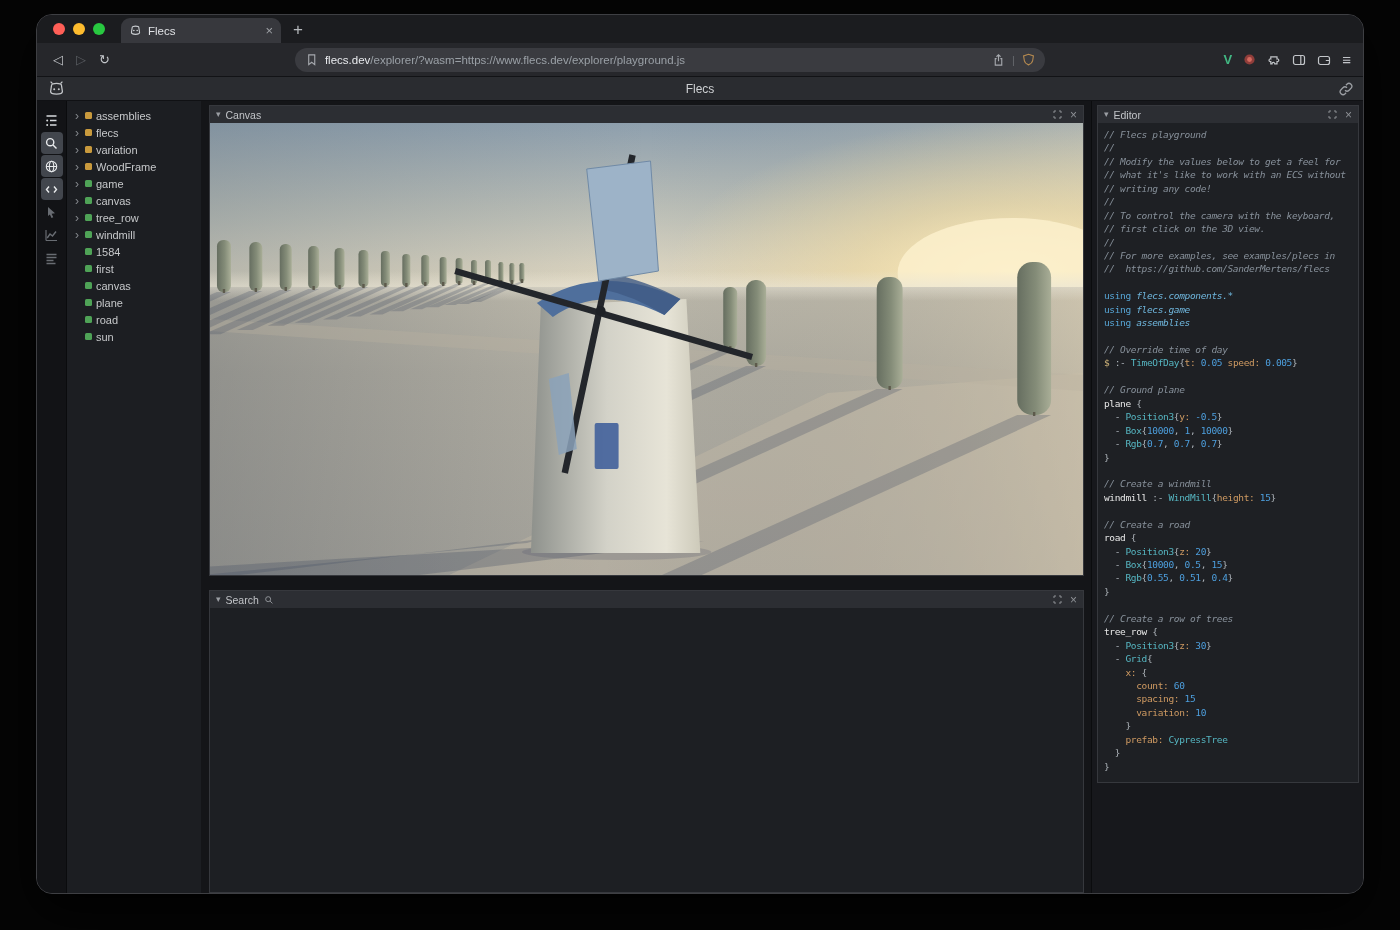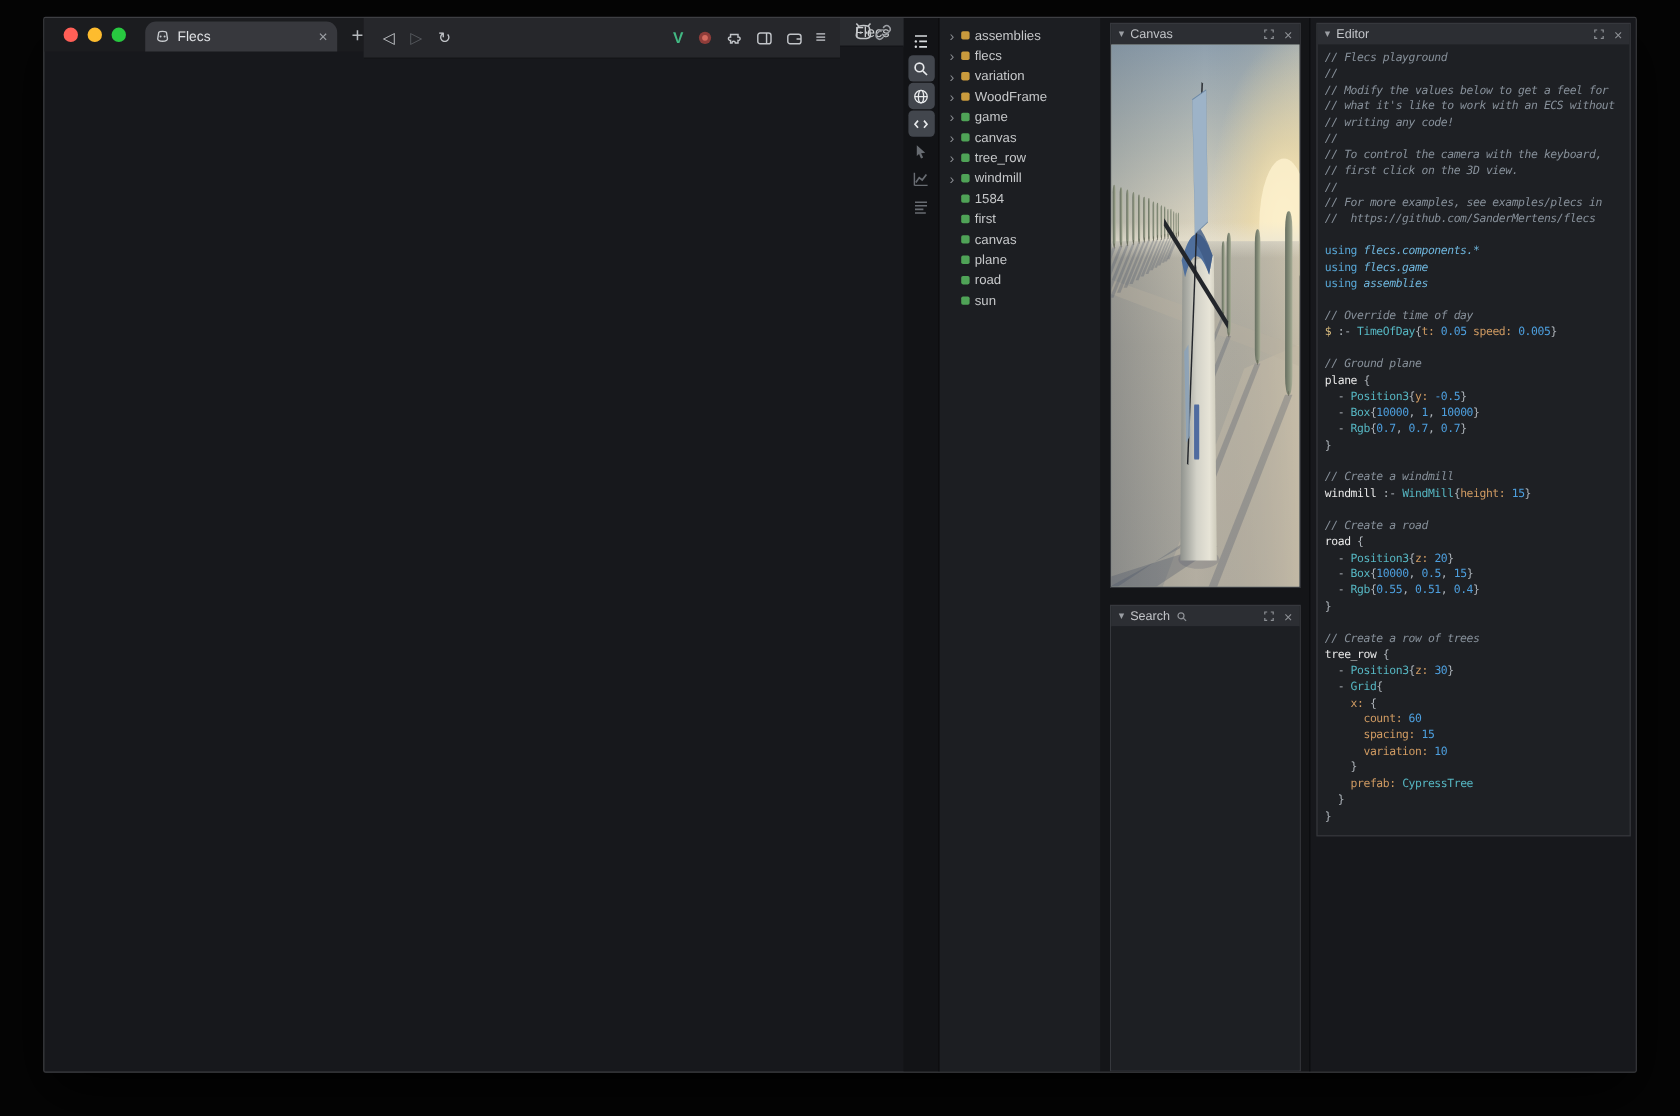--- a/index.html
+++ b/index.html
@@ -5,22 +5,22 @@
   * { box-sizing: border-box; margin: 0; padding: 0; }
   html,body { width:1400px; height:930px; }
   body {
     background:#050505;
     font-family:"Liberation Sans", sans-serif;
     position:relative; overflow:hidden;
     -webkit-font-smoothing:antialiased;
   }
   .window {
     position:absolute; left:36px; top:14px; width:1328px; height:880px;
-    border-radius:2px; overflow:hidden; background:#17181c;
-    border:1px solid #3e3f43; display:flex; flex-direction:row;
+    border-radius:16px; overflow:hidden; background:#17181c;
+    border:1px solid #3e3f43; display:flex; flex-direction:column;
     box-shadow:0 18px 50px rgba(0,0,0,.85);
   }
   
   .tabstrip { height:28px; flex:none; background:#1b1c1f; display:flex; align-items:flex-end; padding-left:16px; }
   .traffic { display:flex; gap:8px; align-self:center; margin-right:16px; }
   .dot { width:12px; height:12px; border-radius:50%; }
   .dot.red{background:#ff5f57;} .dot.yellow{background:#febc2e;} .dot.green{background:#28c840;}
   .tab { width:160px; height:25px; background:#37383d; border-radius:9px 9px 0 0; display:flex; align-items:center; padding:0 8px; gap:6px; }
   .tab-title { flex:1; font-size:11.5px; color:#e0e2e5; white-space:nowrap; overflow:hidden; }
   .tab-close { color:#9da0a5; font-size:13px; line-height:1; cursor:default; }
@@ -107,20 +107,33 @@
       <span class="tab-close">×</span>
     </div>
     <span class="newtab">+</span>
   </div>
 
   <div class="toolbar">
     <span class="nav-btn">◁</span>
     <span class="nav-btn disabled">▷</span>
     <span class="nav-btn">↻</span>
     <span class="toolbar-spacer"></span>
+    <div class="urlbar">
+      <svg class="icon-svg" width="13" height="13" viewBox="0 0 14 14" fill="none" stroke="#a6a9ae" stroke-width="1.2">
+        <path d="M4 2h6.5v10.5L7.2 10 4 12.5Z"></path>
+      </svg>
+      <span class="url-text"><span class="url-domain">flecs.dev</span><span class="url-path">/explorer/?wasm=https://www.flecs.dev/explorer/playground.js</span></span>
+      <svg class="icon-svg" width="13" height="14" viewBox="0 0 14 15" fill="none" stroke="#a6a9ae" stroke-width="1.2">
+        <path d="M5 6H3.5v7h7V6H9 M7 1.8v7 M4.8 4L7 1.8 9.2 4"></path>
+      </svg>
+      <span class="url-divider">|</span>
+      <svg class="icon-svg" width="13" height="13" viewBox="0 0 14 14" fill="none" stroke="#b4894f" stroke-width="1.2">
+        <path d="M7 1.4l5.3 1.7-.8 5c-.4 2.3-2.6 3.9-4.5 4.7-1.9-.8-4.1-2.4-4.5-4.7l-.8-5Z"></path>
+      </svg>
+    </div>
     <div class="right-cluster">
       <span class="vue-badge">V</span>
       <svg class="icon-svg" width="13" height="13" viewBox="0 0 14 14">
         <circle cx="7" cy="7" r="5.5" fill="#8f3d3a"></circle>
           <circle cx="7" cy="7" r="2.6" fill="#d46a5f"></circle>
       </svg>
       <svg class="icon-svg" width="14" height="14" viewBox="0 0 14 14" fill="none" stroke="#c2c5c9" stroke-width="1.2">
         <path d="M5.2 2.8h3.6v2.1a1.4 1.4 0 1 1 0 2.7v2.2H6.6a1.4 1.4 0 1 0-2.8 0H2.6V7.6a1.4 1.4 0 1 1 0-2.7V2.8Z" transform="translate(1.2 1)"></path>
       </svg>
       <svg class="icon-svg" width="14" height="14" viewBox="0 0 14 14" fill="none" stroke="#c2c5c9" stroke-width="1.2">

